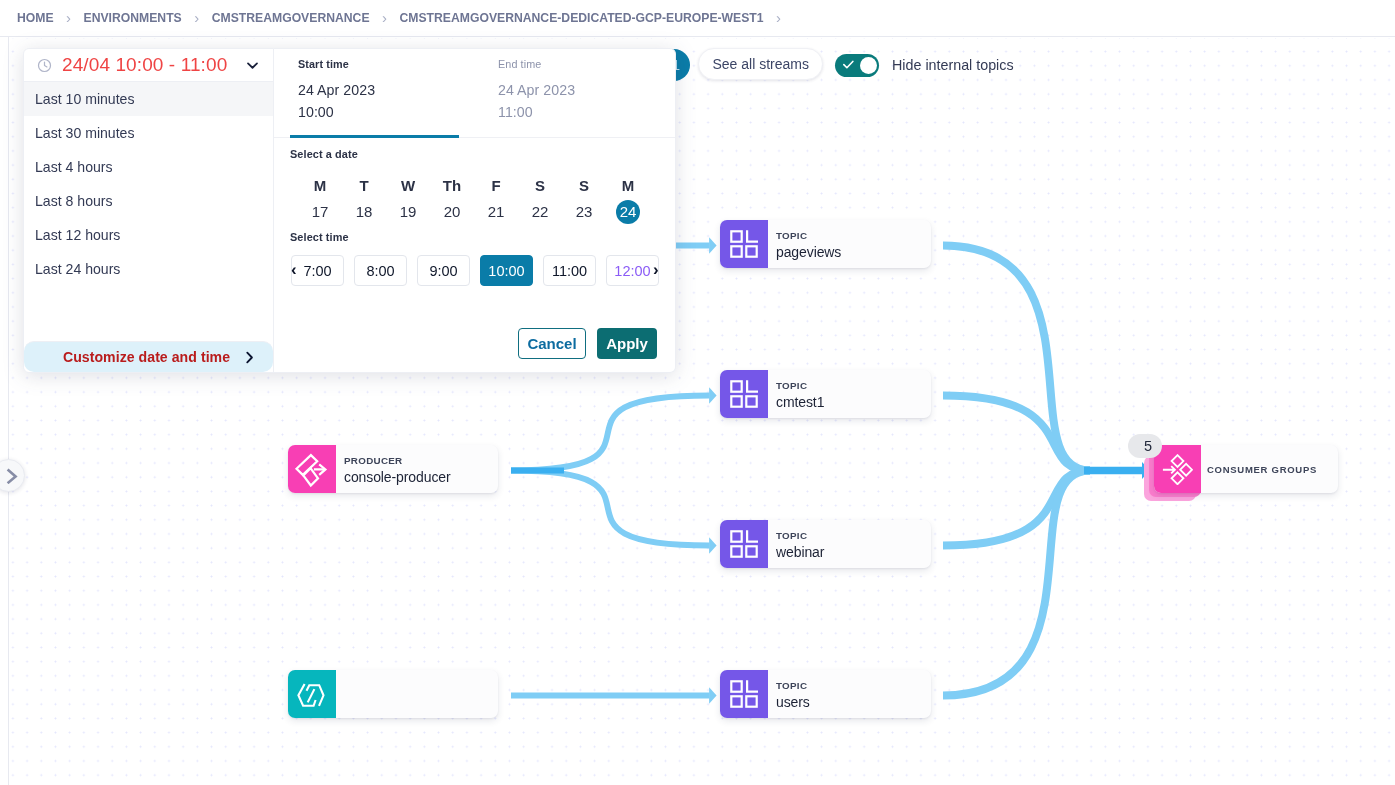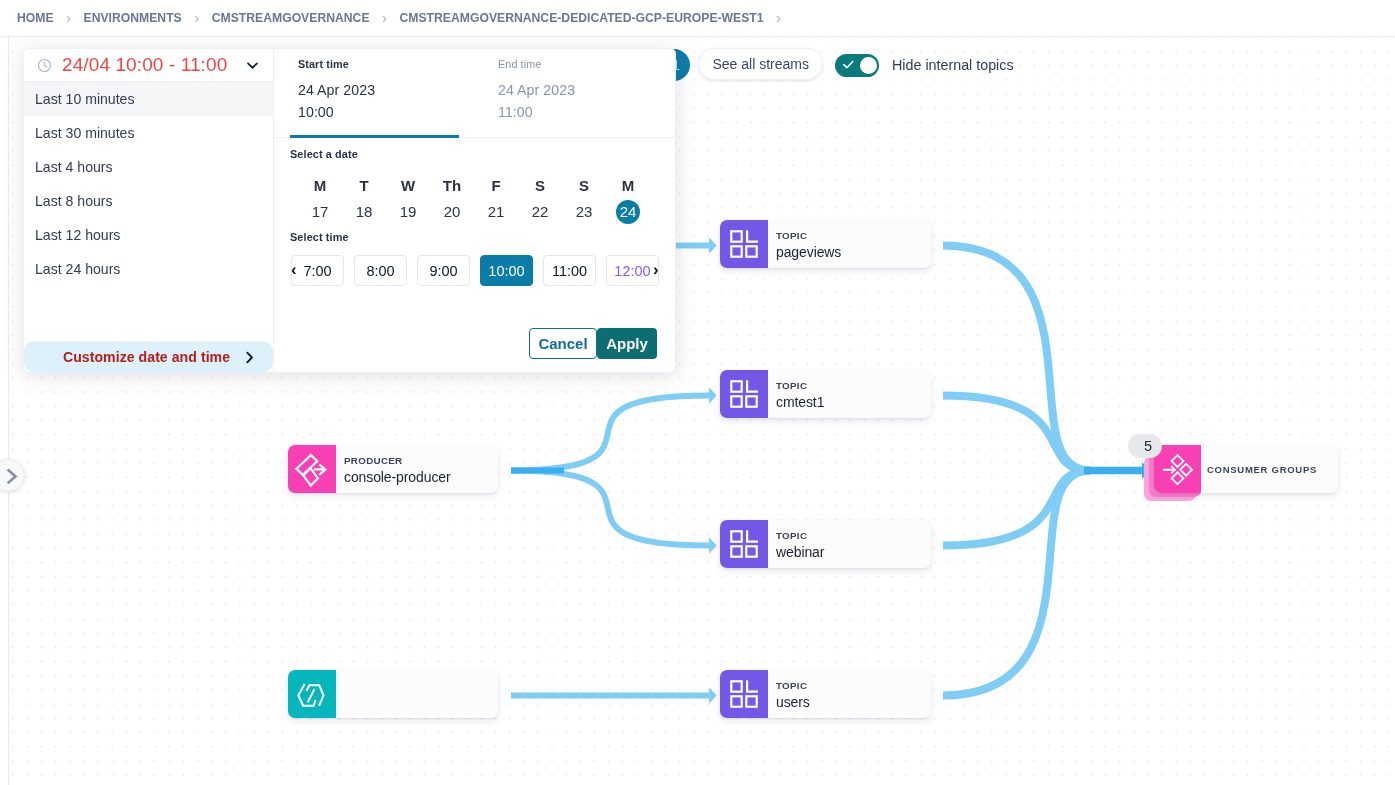--- a/index.html
+++ b/index.html
@@ -140,21 +140,21 @@
   .times-row { position:absolute; left:17px; top:206px; display:flex; align-items:center; }
   .tchip {
     height: 31px; width:53px; border:1px solid #e3e6ec; border-radius:4px;
     display:flex; align-items:center; justify-content:center;
     font-size:14.5px; color:#0f172a; background:#fff; margin-right:10px;
   }
   .tchip.sel { background:#0a7ca8; border-color:#0a7ca8; color:#fff; }
   .tchip.dim { color:#8b5cf6; }
   .tarrow { position:absolute; font-size:17px; color:#0d1428; font-weight:700; line-height:1;
      font-family:"Liberation Sans",sans-serif; top:6px; }
-  .pr-actions { position:absolute; left:0; top:279px; width:401px; display:flex; justify-content:flex-end; padding-right:18px; }
+  .pr-actions { position:absolute; left:0; top:279px; width:401px; display:flex; justify-content:flex-end; gap:11px; padding-right:18px; }
   .btn {
     height: 31px; border-radius:4px; display:flex; align-items:center;
     justify-content:center; font-size:15px; font-weight:700;
   }
   .btn.cancel { width:68px; background:#fff; border:1px solid #0f6e80; color:#0d6ca0; }
   .btn.apply { width:60px; background:#0c6d72; color:#fff; }
 </style>
 </head>
 <body>
 

